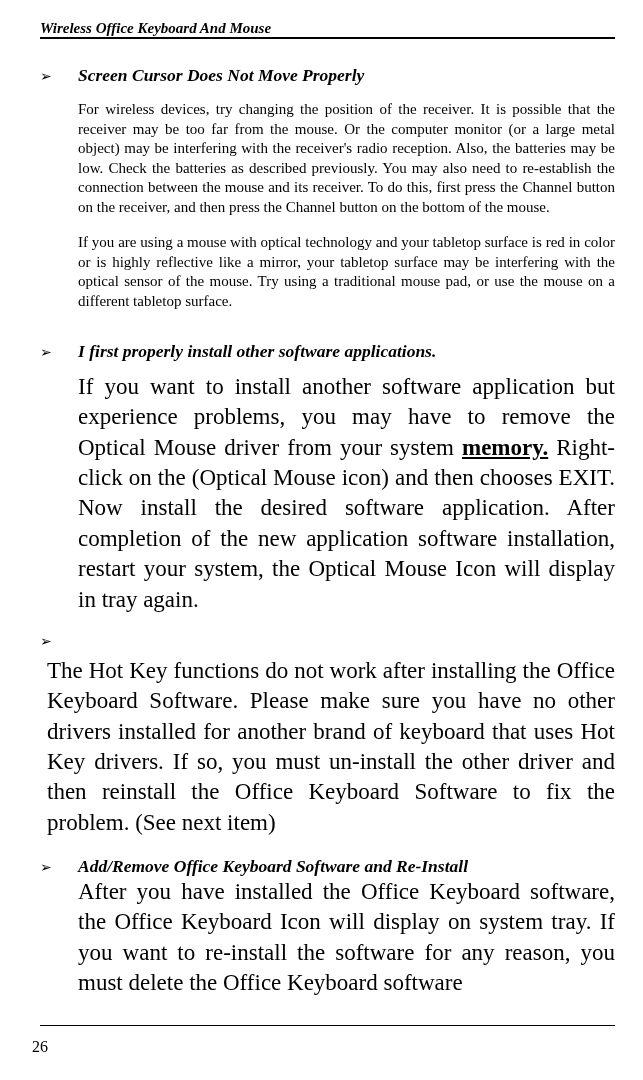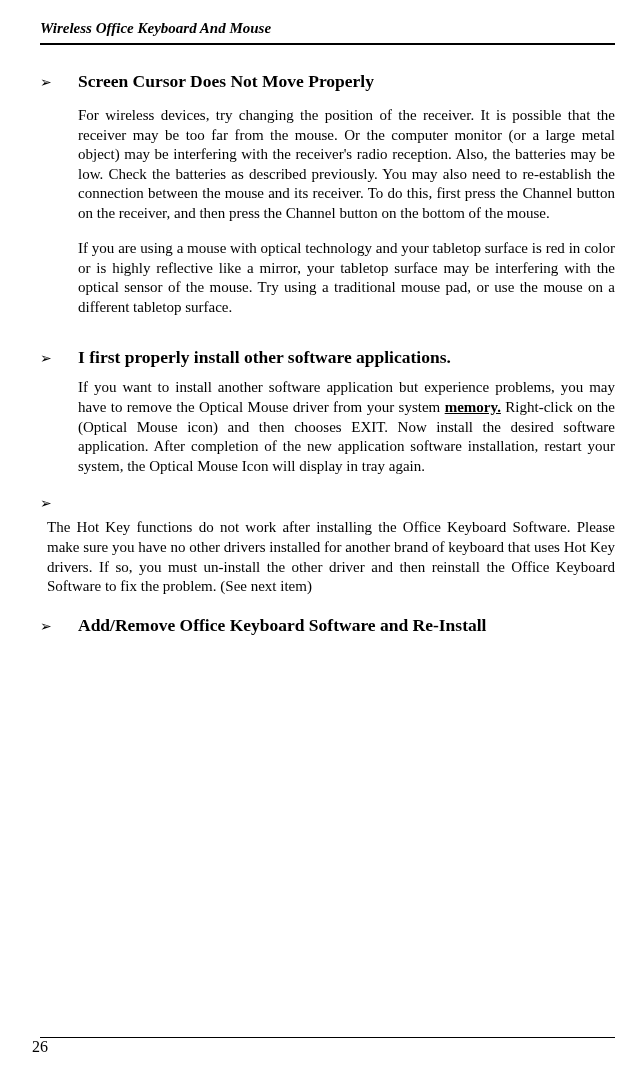--- a/index.html
+++ b/index.html
@@ -10,65 +10,67 @@
       height: 1080px;
       position: relative;
       padding: 20px 28px 0 40px;
       color: #000;
     }
     .header {
       font-weight: bold;
       font-style: italic;
       font-size: 15px;
       border-bottom: 2px solid #000;
-      padding-bottom: 6px;
+      padding-bottom: 0;
       margin-bottom: 26px;
     }
     .section {
       margin-bottom: 18px;
     }
     .bullet-row {
       display: flex;
       align-items: baseline;
       margin-bottom: 14px;
     }
     .arrow {
       font-size: 14px;
       width: 38px;
       flex-shrink: 0;
     }
     .heading {
       font-weight: bold;
       font-size: 17.5px;
+      font-style: italic;
     }
     .body-text {
       font-size: 15px;
       text-align: justify;
       margin-left: 38px;
       line-height: 1.30;
       margin-bottom: 16px;
     }
     .body-text-noindent {
-      font-size: 15px;
+      font-size: 23px;
       text-align: justify;
       margin-left: 38px;
       line-height: 1.32;
       margin-bottom: 10px;
     }
     .underline-bold {
       font-weight: bold;
       text-decoration: underline;
     }
     .footer {
       position: absolute;
       bottom: 24px;
       left: 0;
       right: 0;
       border-top: 1.5px solid #000;
       margin: 0 28px 0 40px;
+      padding-top: 12px;
     }
     .page-num {
       font-size: 16px;
       margin-left: -8px;
     }
   </style>
 </head>
 <body>
 
 <div class="header">Wireless Office Keyboard And Mouse</div>
@@ -97,17 +99,18 @@
     <span class="arrow">➢</span>
   </div>
   <div class="body-text-noindent" style="margin-bottom:16px;margin-left:7px;">The Hot Key functions do not work after installing the Office Keyboard Software. Please make sure you have no other drivers installed for another brand of keyboard that uses Hot Key drivers. If so, you must un-install the other driver and then reinstall the Office Keyboard Software to fix the problem.  (See next item)</div>
 </div>
 
 <div class="section">
   <div class="bullet-row" style="margin-bottom:0;">
     <span class="arrow">➢</span>
     <span class="heading">Add/Remove Office Keyboard Software and Re-Install</span>
   </div>
+  <div class="body-text-noindent">After you have installed the Office Keyboard software, the Office Keyboard Icon will display on system tray. If you want to re-install the software for any reason, you must delete the Office Keyboard software</div>
 </div>
 
 <div class="footer">
   <div class="page-num">26</div>
 </div>
 
 </body></html>

